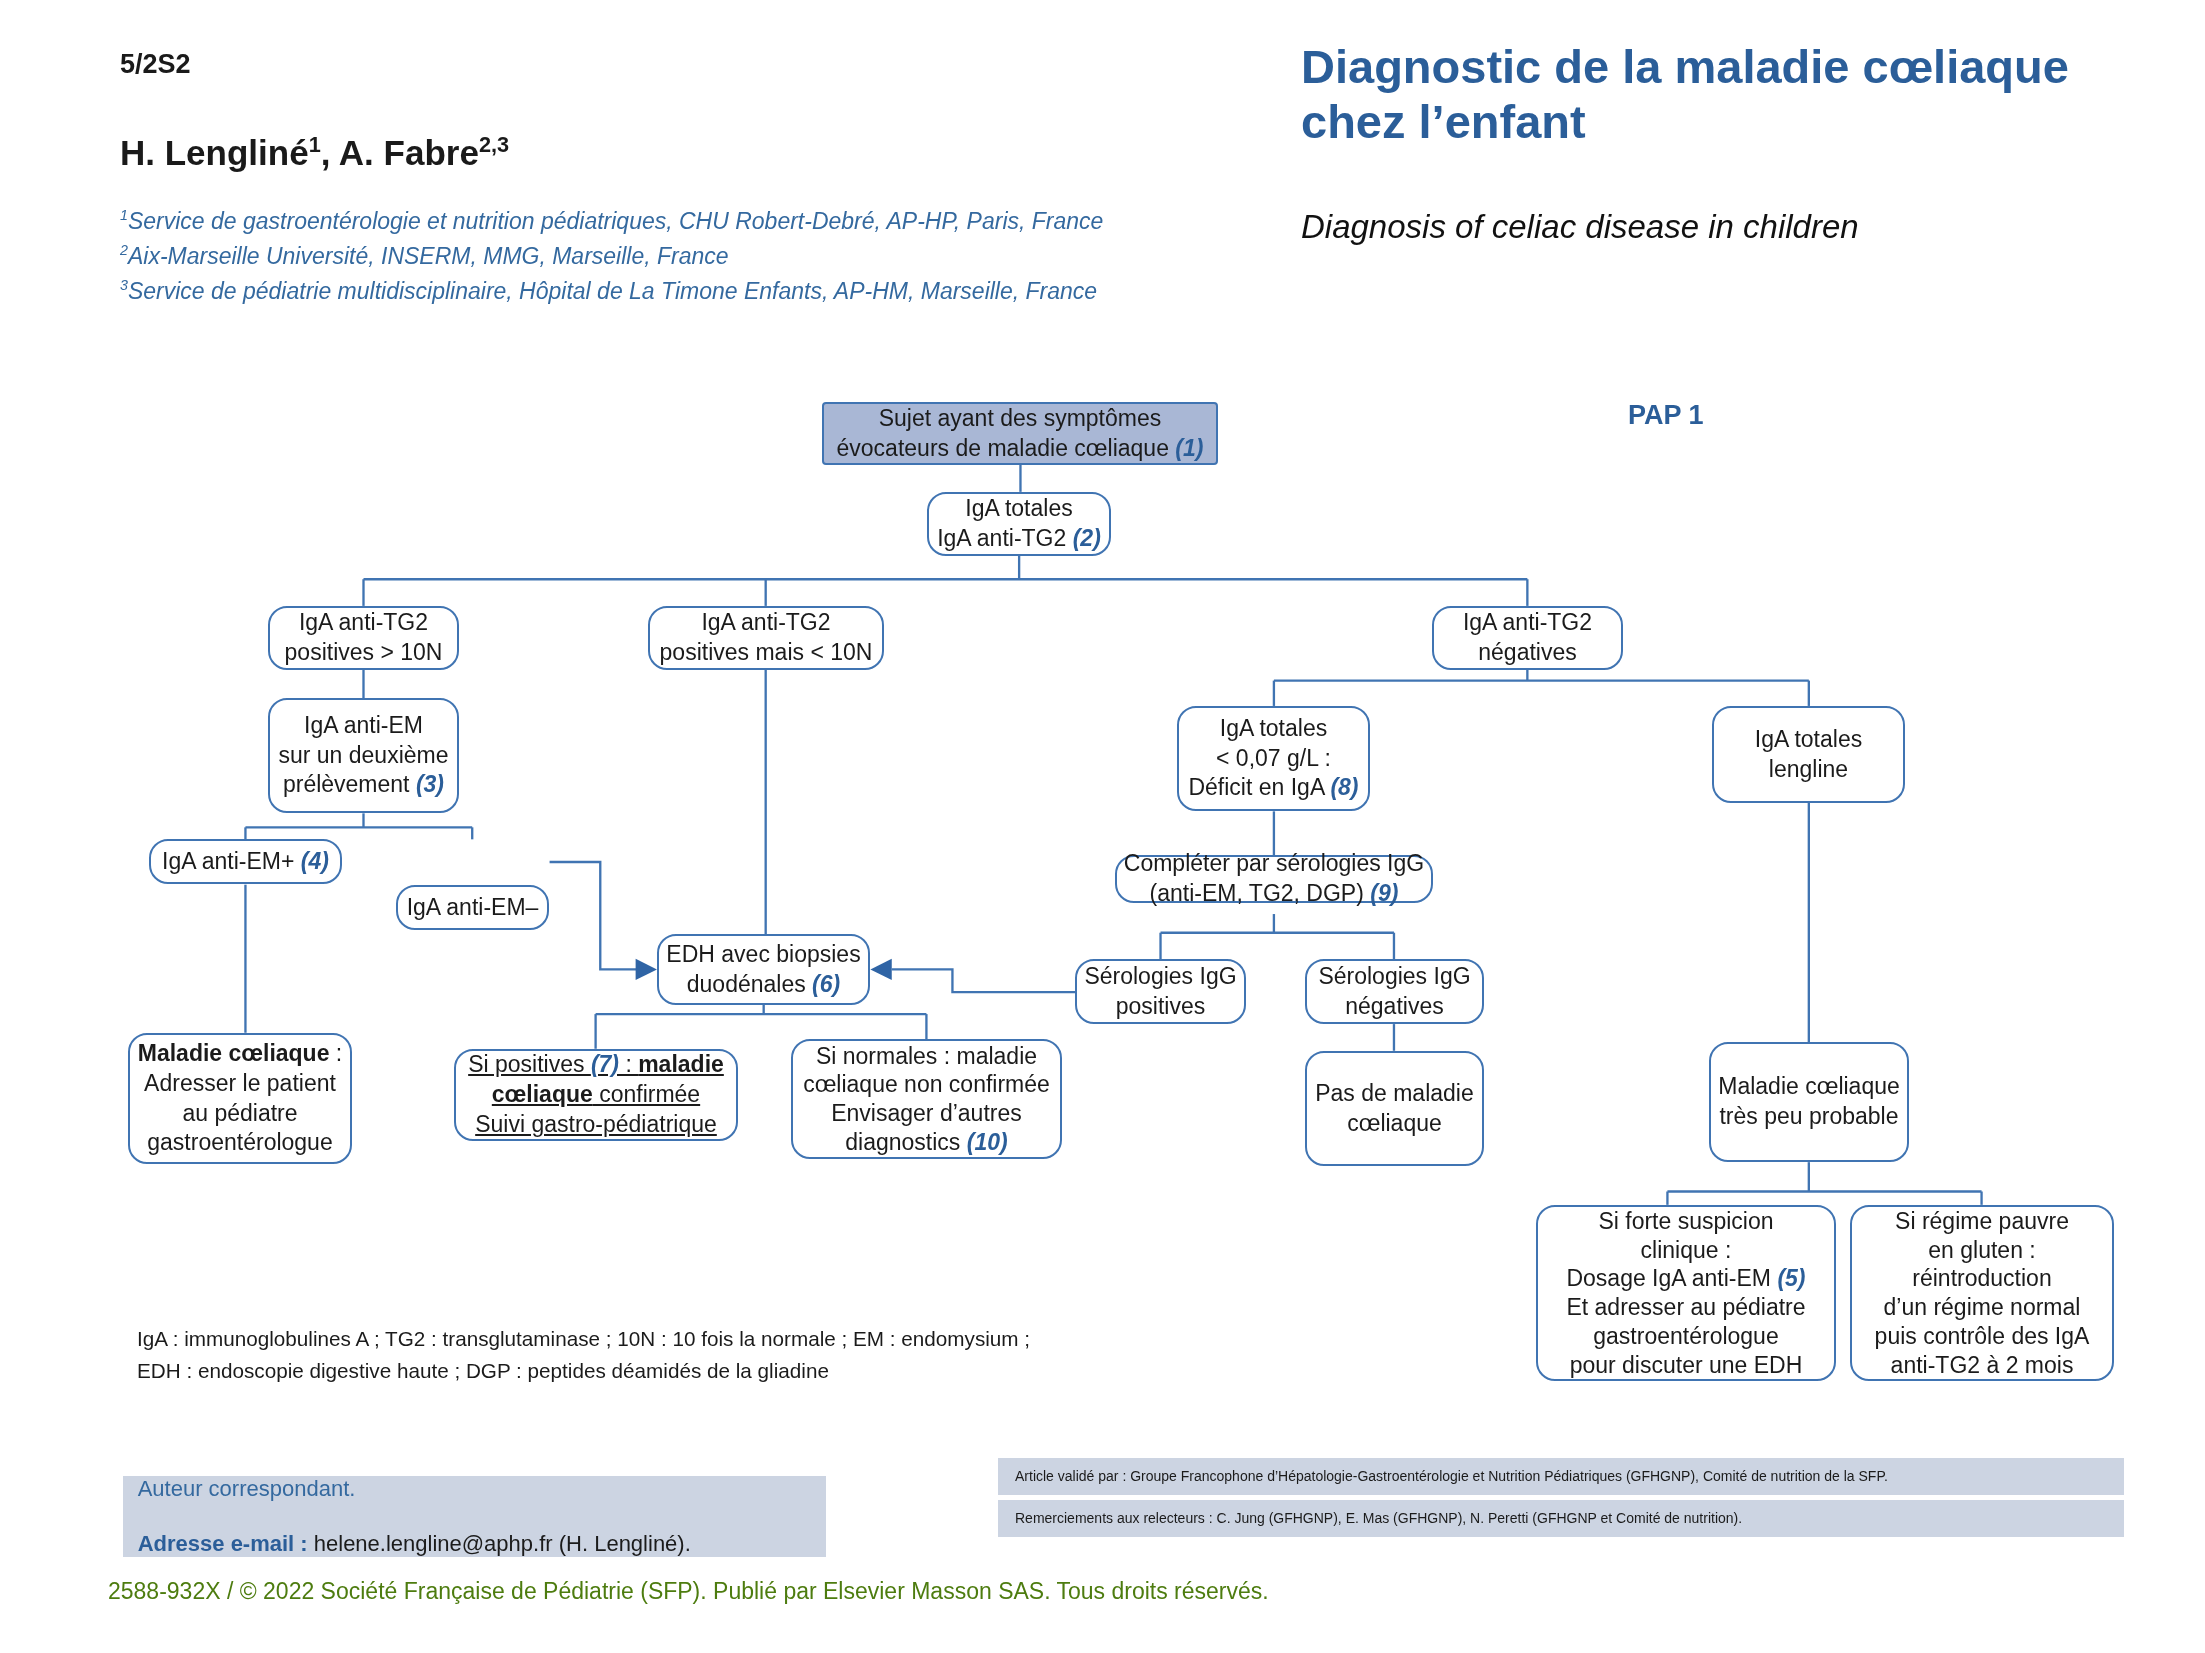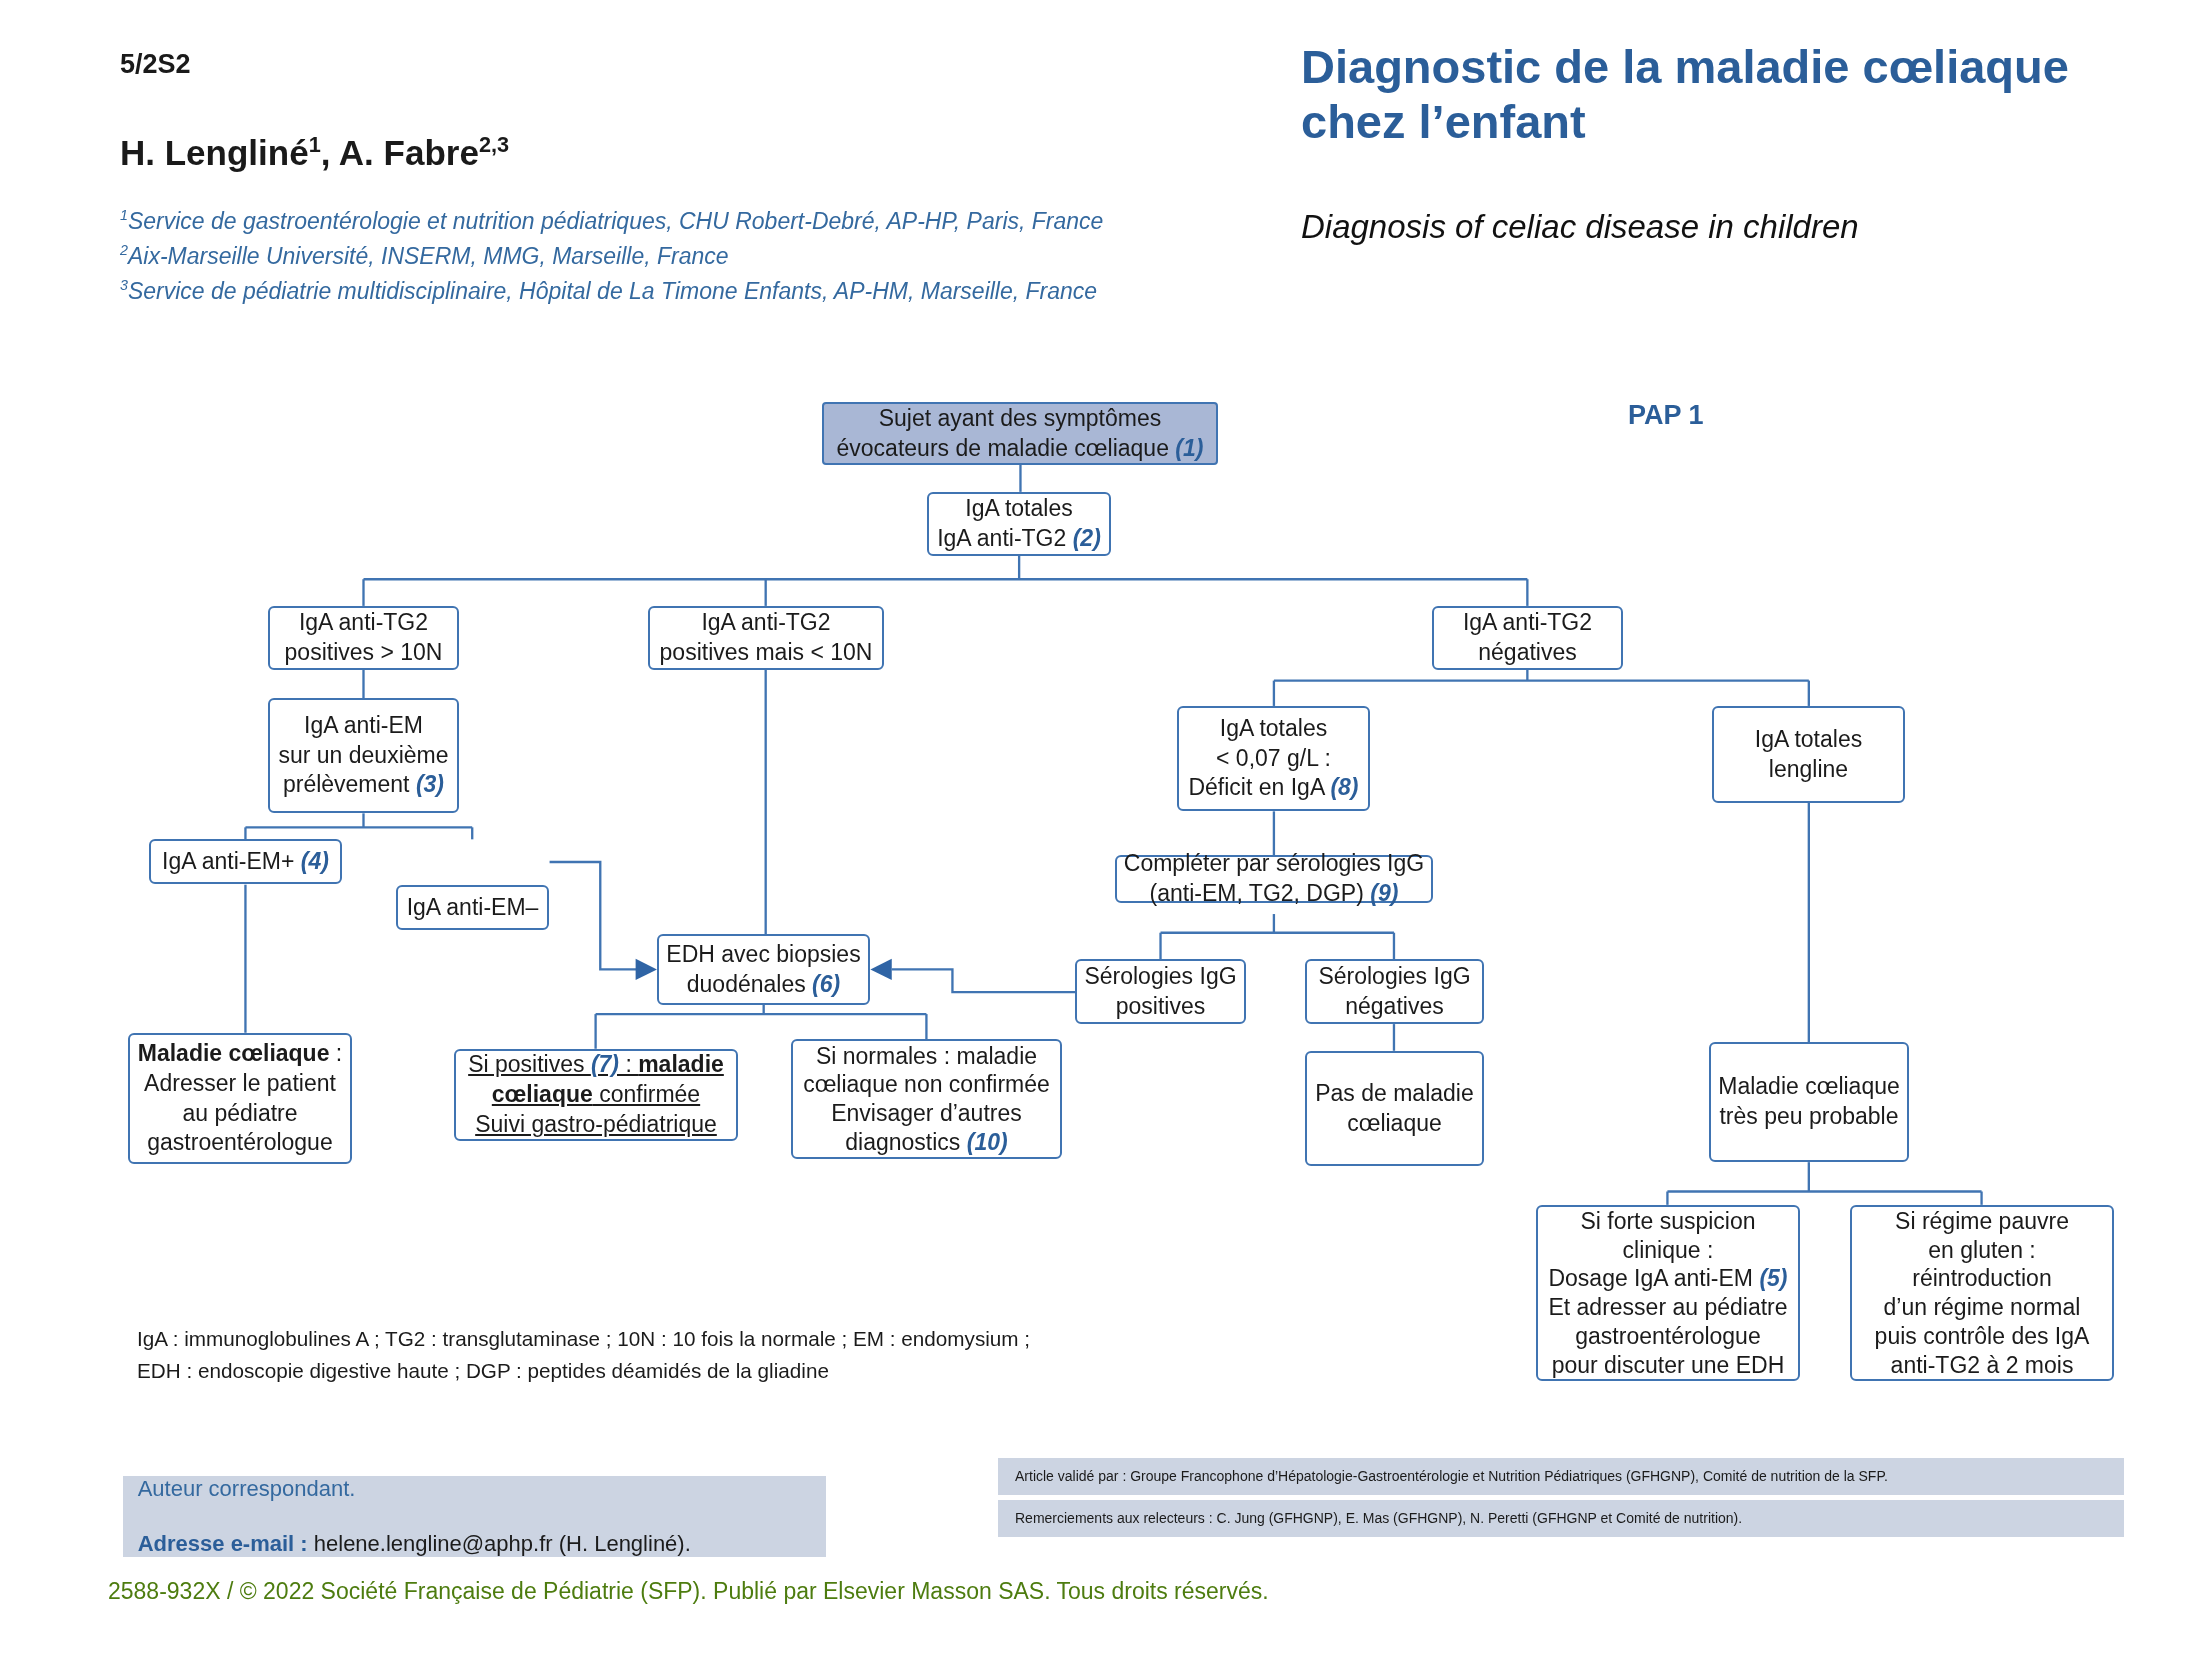--- a/index.html
+++ b/index.html
@@ -14,21 +14,21 @@
   .authors{left:120px;top:132px;font-size:35px;font-weight:bold;color:#1a1a1a;}
   .authors sup{font-size:62%;}
   .affils{left:120px;top:204px;font-size:23px;font-style:italic;color:#34699f;line-height:1.52;}
   .affils sup{font-size:62%;}
   .doc-title{left:1301px;top:39px;width:894px;font-size:47px;font-weight:bold;color:#2b5e99;line-height:1.18;}
   .doc-subtitle{left:1301px;top:208px;font-size:33px;font-style:italic;color:#111111;}
   .pap{left:1628px;top:400px;font-size:27px;font-weight:bold;color:#2b5e99;}
   
   .node{
     position:absolute;box-sizing:border-box;
-    border:2.3px solid #4074b2;border-radius:6px;background:#ffffff;
+    border:2.3px solid #4074b2;border-radius:19px;background:#ffffff;
     display:flex;align-items:center;justify-content:center;text-align:center;
     font-size:23px;line-height:1.3;color:#1b1b1b;padding:4px 5.3px;
   }
   .node .nt span{white-space:nowrap;}
   .node.filled{background:#a9b7d5;border-radius:4px;border-width:2.7px;}
   .node.tight{line-height:1.25;}
   .ref{color:#2b5e99;font-weight:bold;font-style:italic;}
   .b{font-weight:bold;}
   
   .legend{left:137px;top:1323px;font-size:20.7px;line-height:1.55;color:#1b1b1b;}
@@ -183,21 +183,21 @@
   </div>
 
   <div class="node" style="left:1305px;top:1051px;width:179px;height:115px;">
     <div class="nt"><span>Pas de maladie</span><br><span>cœliaque</span></div>
   </div>
 
   <div class="node" style="left:1709px;top:1042px;width:200px;height:120px;">
     <div class="nt"><span>Maladie cœliaque</span><br><span>très peu probable</span></div>
   </div>
 
-  <div class="node tight" style="left:1536px;top:1205px;width:264px;height:176px;">
+  <div class="node tight" style="left:1536px;top:1205px;width:300px;height:176px;">
     <div class="nt"><span>Si forte suspicion</span><br><span>clinique :</span><br><span>Dosage IgA anti-EM </span><span class="ref">(5)</span><br><span>Et adresser au pédiatre</span><br><span>gastroentérologue</span><br><span>pour discuter une EDH</span></div>
   </div>
 
   <div class="node tight" style="left:1850px;top:1205px;width:264px;height:176px;">
     <div class="nt"><span>Si régime pauvre</span><br><span>en gluten :</span><br><span>réintroduction</span><br><span>d’un régime normal</span><br><span>puis contrôle des IgA</span><br><span>anti-TG2 à 2 mois</span></div>
   </div>
 
   <div class="abs legend">
     <div>IgA : immunoglobulines A ; TG2 : transglutaminase ; 10N : 10 fois la normale ; EM : endomysium ;</div>
     <div>EDH : endoscopie digestive haute ; DGP : peptides déamidés de la gliadine</div>

